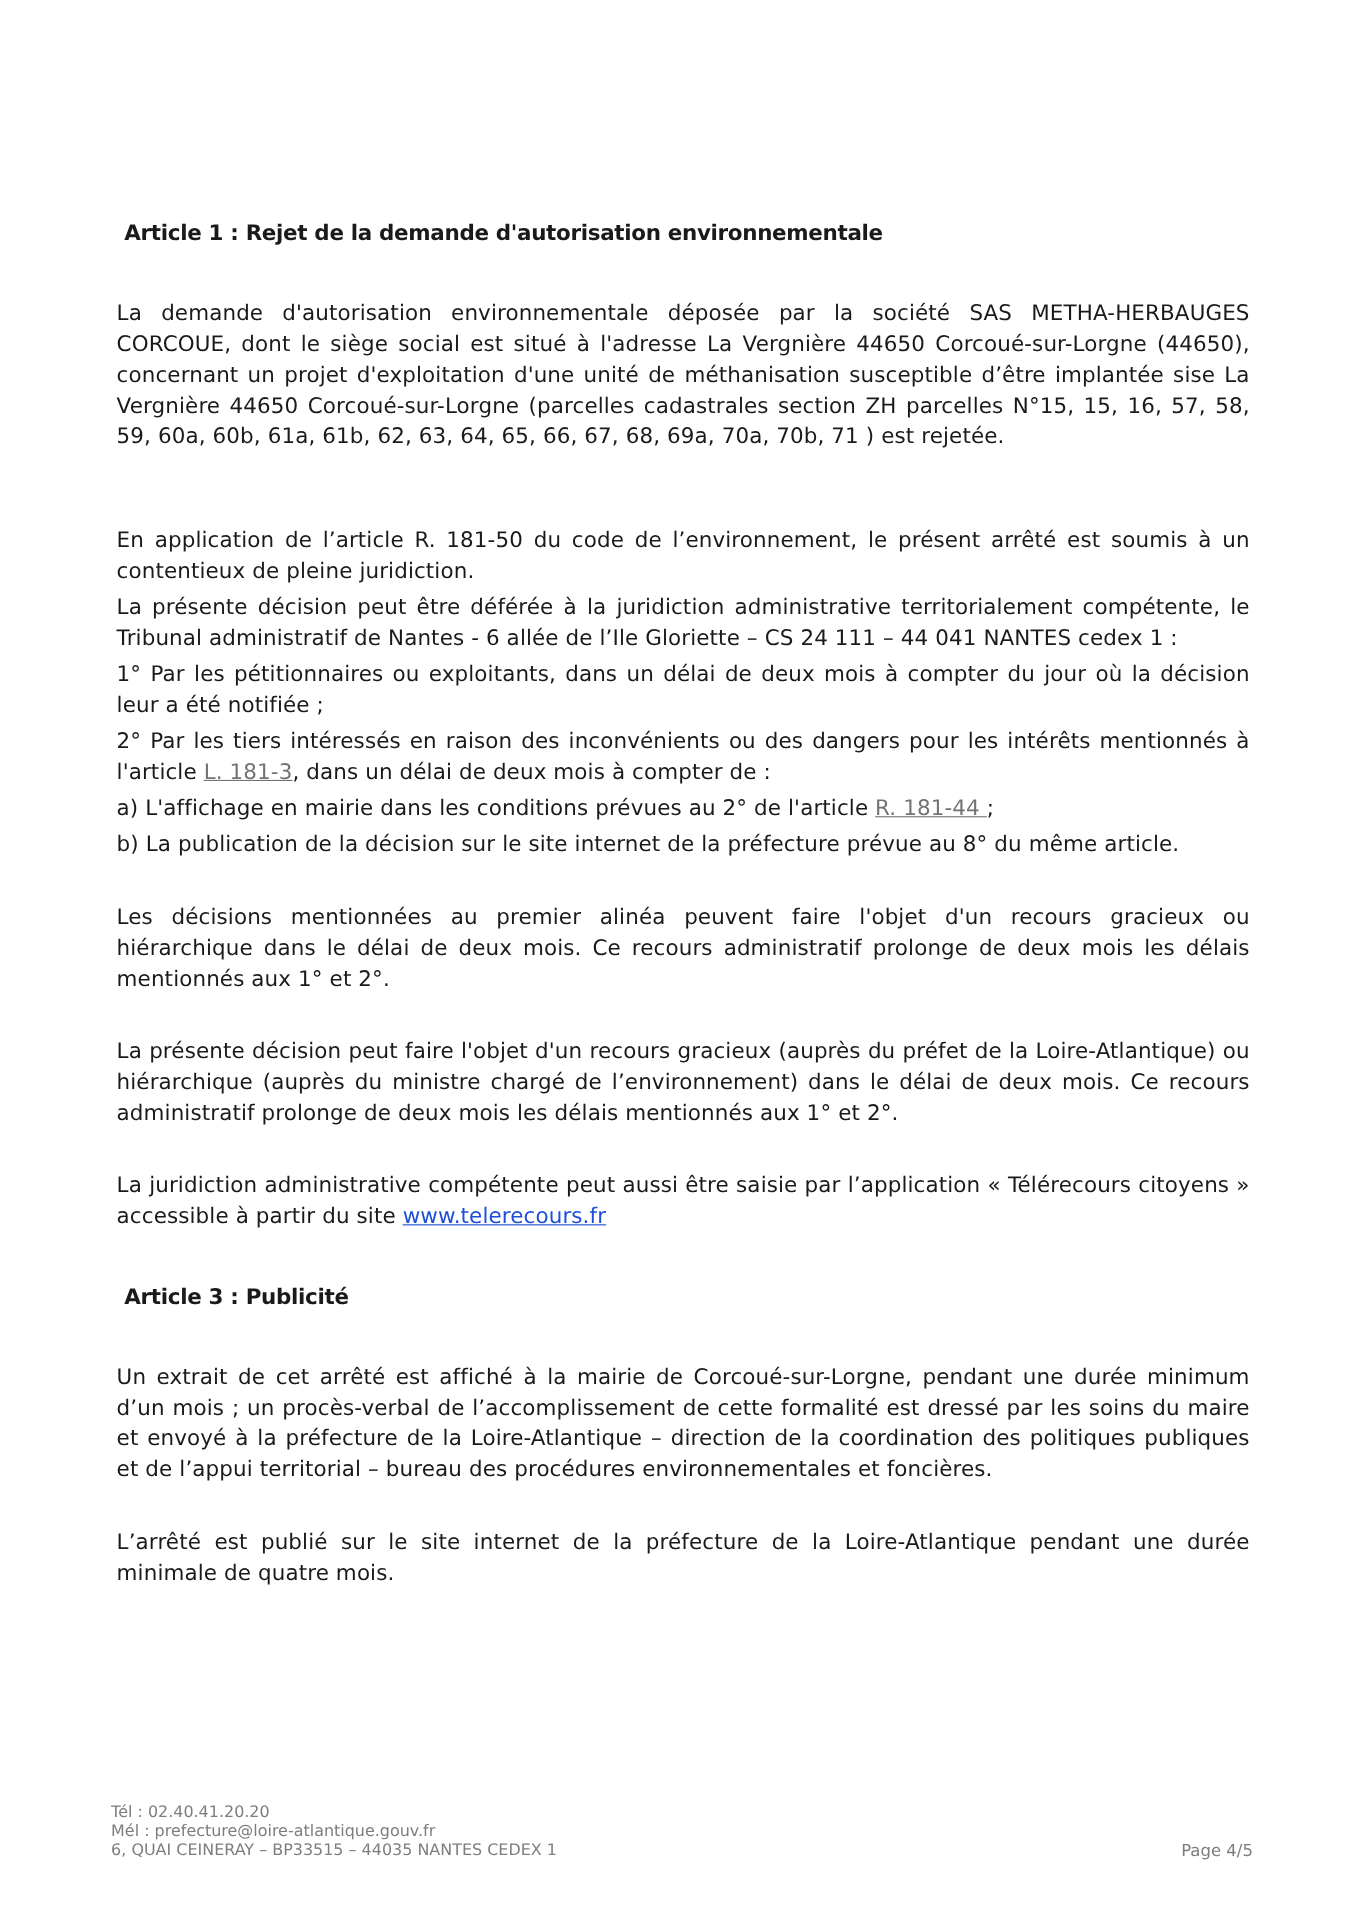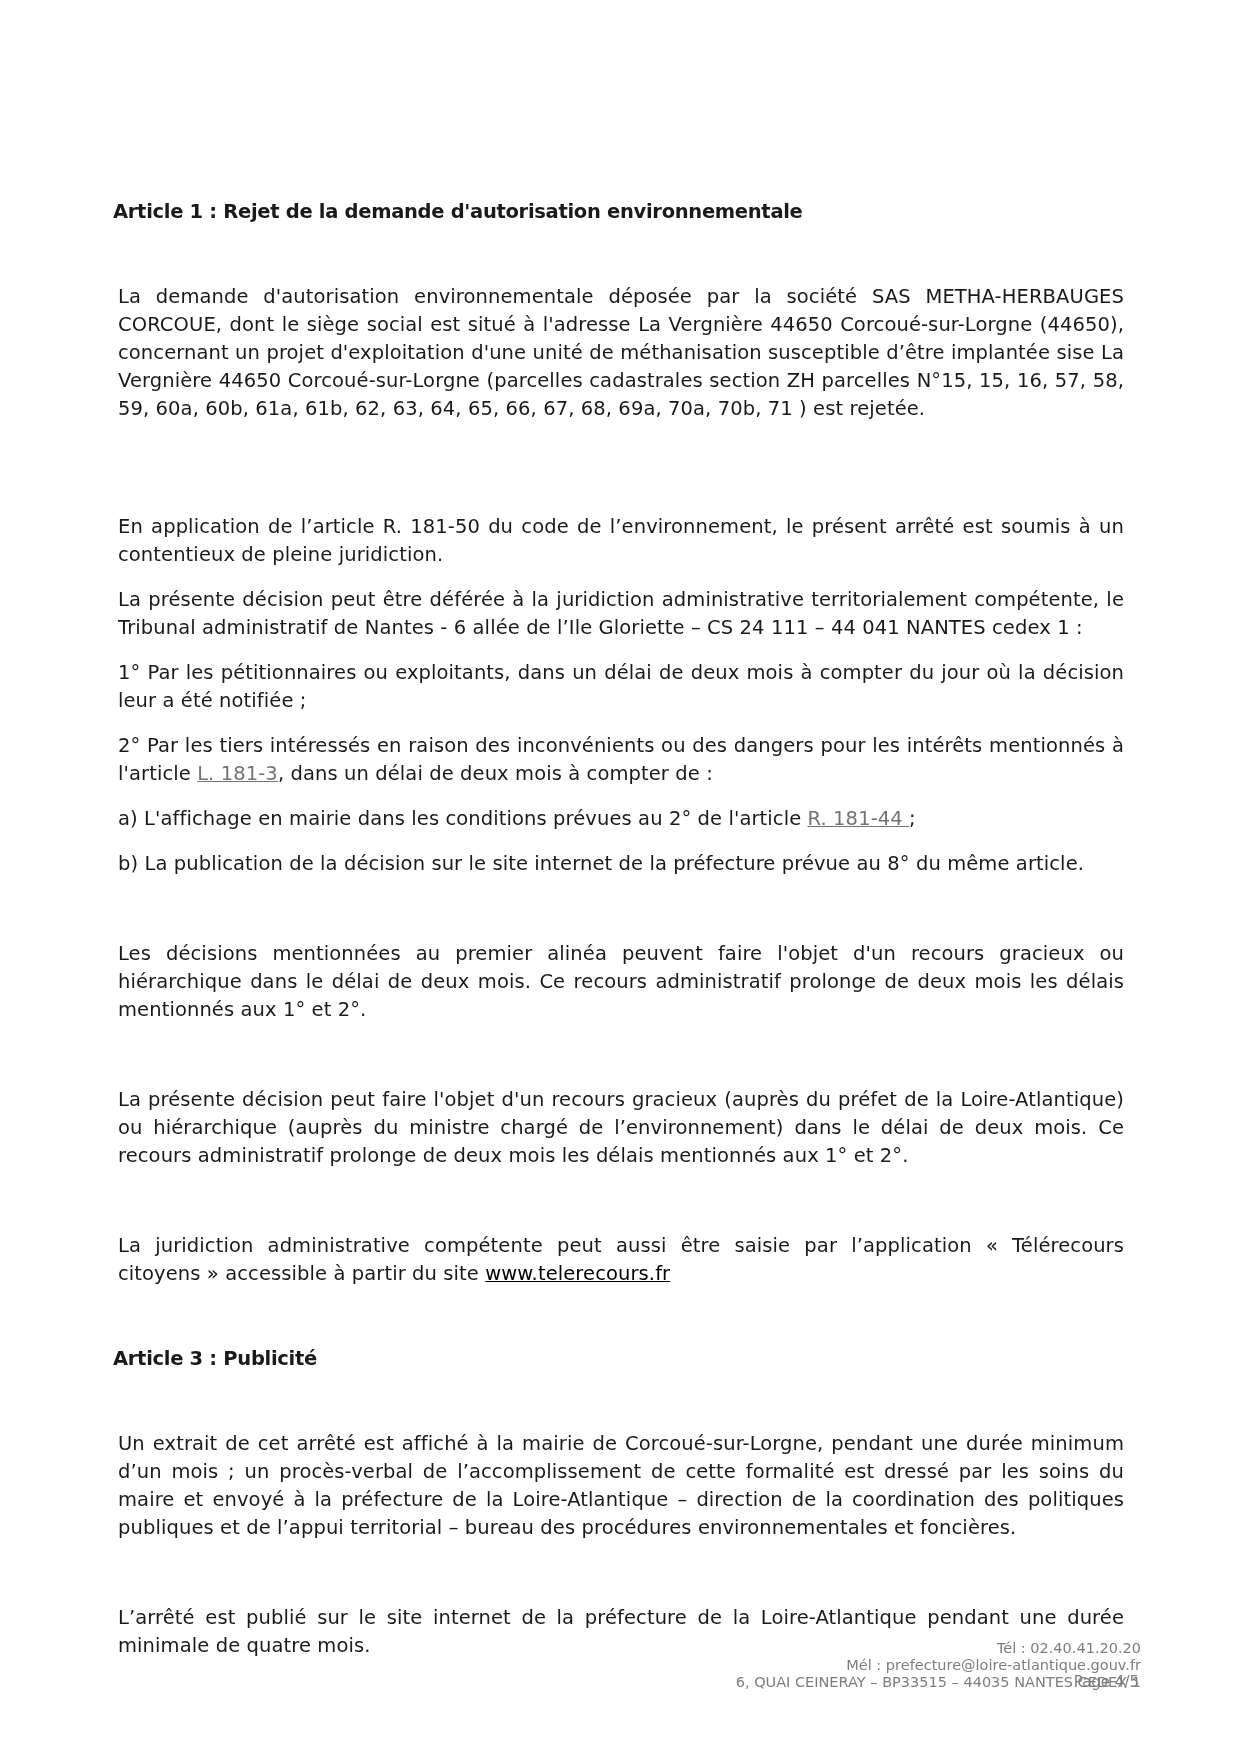--- a/index.html
+++ b/index.html
@@ -1,24 +1,24 @@
 <!DOCTYPE html>
 <html><head>
 <meta charset="utf-8">
 <style>
   html, body { margin: 0; padding: 0; background: #ffffff; }
   body { width: 1241px; height: 1754px; position: relative; overflow: hidden;
          font-family: "DejaVu Sans", "Liberation Sans", sans-serif; color: #1a1a1a; }
   .page { position: absolute; left: 101px; top: 186px; width: 1040px; }
   .heading { font-weight: bold; font-size: 19.5px; line-height: 28px; margin: 12px; letter-spacing: -0.3px; }
-  .para { font-size: 19.5px; line-height: 28px; margin: 17px; text-align: justify; letter-spacing: 0.1px; }
+  .para { font-size: 19.5px; line-height: 28px; margin: 5px; text-align: justify; letter-spacing: 0.1px; }
   .gap { height: 28px; }
   a.ref { color: #737373; text-decoration: underline; }
-  a.site { color: #000000; text-decoration: underline; }
-  .footer { position: absolute; left: 101px; top: 1640px; width: 1040px; color: #7d7d7d; font-size: 14.5px; line-height: 17px; text-align: right; }
+  a.site { color: #1d4ed8; text-decoration: underline; }
+  .footer { position: absolute; left: 101px; top: 1640px; width: 1040px; color: #7d7d7d; font-size: 14.5px; line-height: 17px; }
   .footer .pg { position: absolute; right: 2px; top: 34px; font-size: 15px; }
 </style>
 </head>
 <body>
 
 <div class="page">
   <p class="heading">Article 1 :  Rejet de la demande d'autorisation environnementale</p>
   <div class="gap"></div>
   <p class="para">La demande d'autorisation environnementale déposée par la société SAS METHA-HERBAUGES CORCOUE, dont le siège social est situé à l'adresse La Vergnière 44650 Corcoué-sur-Lorgne (44650), concernant un projet d'exploitation d'une unité de méthanisation susceptible d’être implantée sise La Vergnière 44650 Corcoué-sur-Lorgne (parcelles cadastrales section ZH parcelles N°15, 15, 16, 57, 58, 59, 60a, 60b, 61a, 61b, 62, 63, 64, 65, 66, 67, 68, 69a, 70a, 70b, 71 ) est rejetée.</p>
   <div class="gap"></div>

